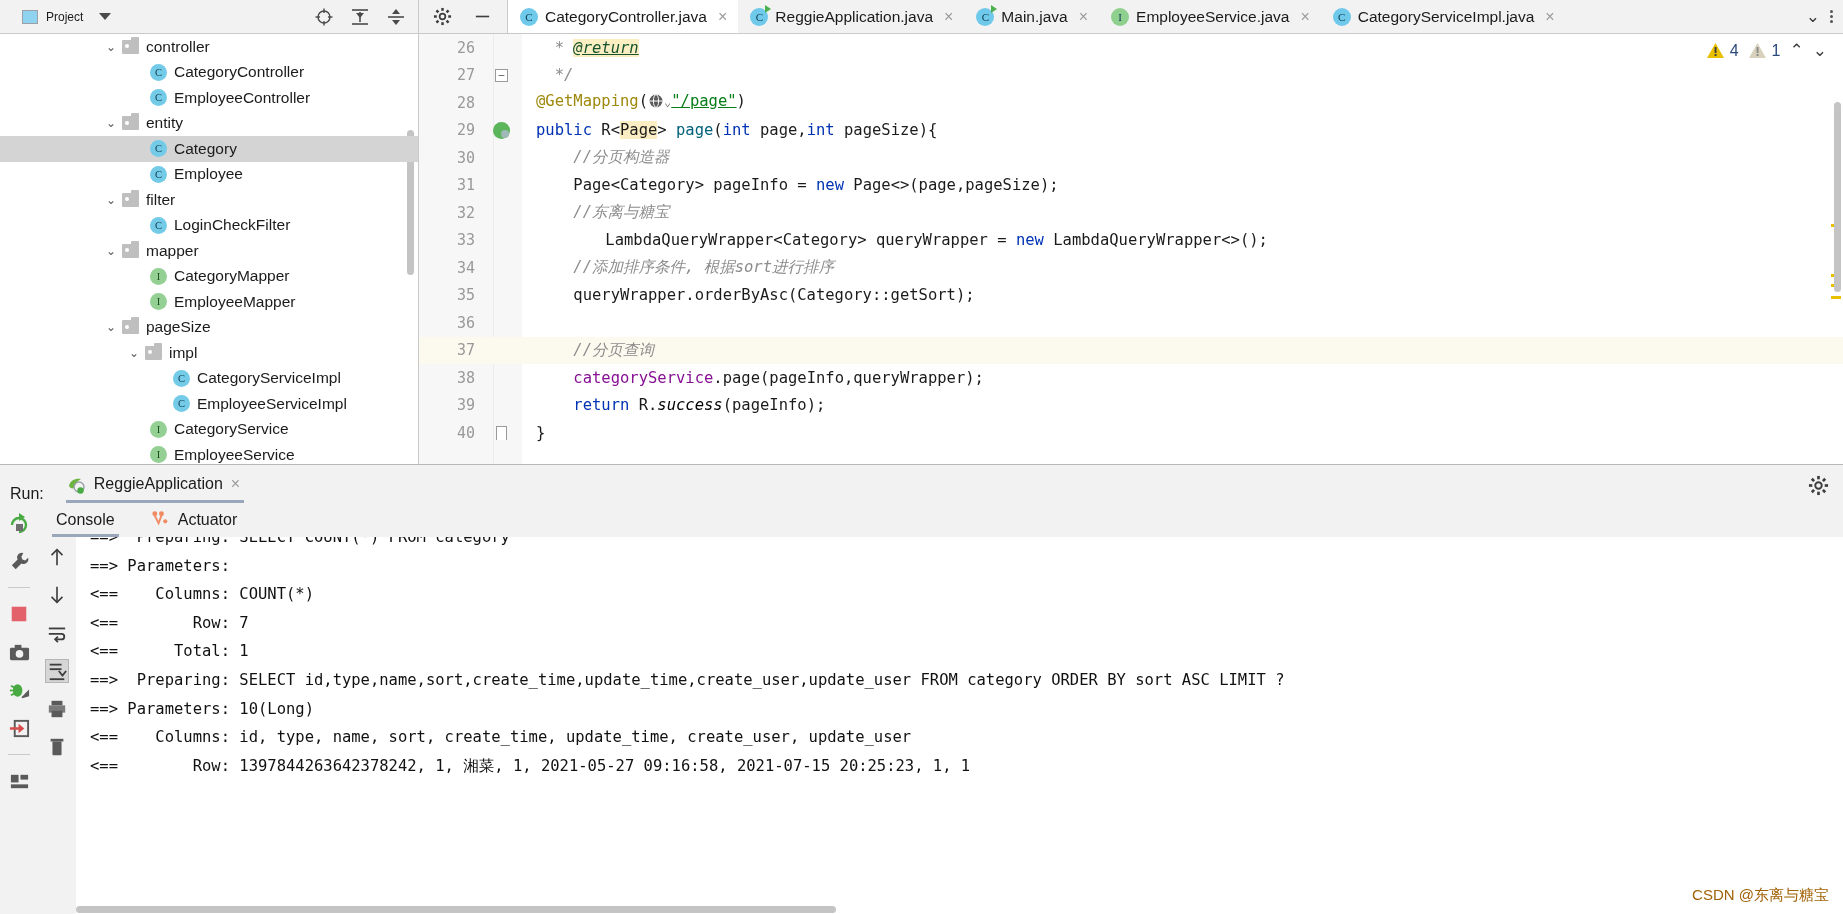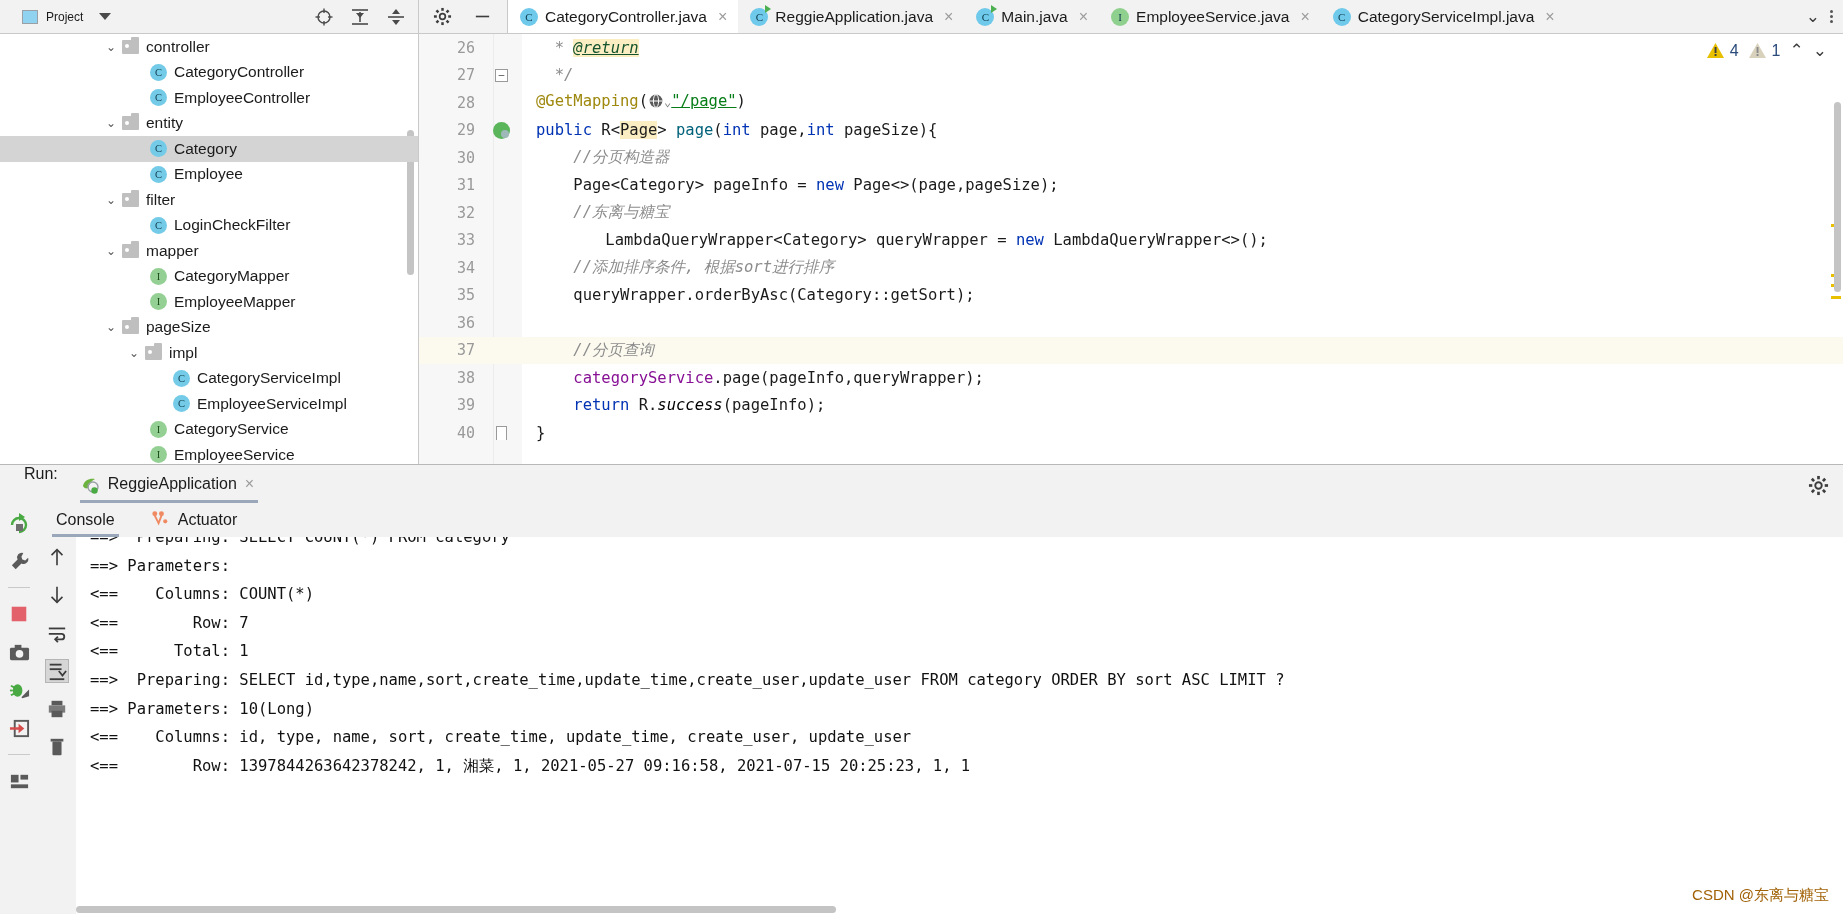--- a/index.html
+++ b/index.html
@@ -102,21 +102,21 @@
              background:#9fb8b8;}
   .ed-scroll { position:absolute; right:0; top:0; width:14px; height:100%; background:#ffffff; }
   .ed-warn-strip { position:absolute; right:2px; width:10px; height:3px; }
   .vsb { position:absolute; right:2px; top:68px; width:7px; height:190px; background:#c4c4c4; border-radius:4px;}
   .warnrow { position:absolute; right: 16px; top: 6px; display:flex; align-items:center; gap:9px;
              font-family:"Liberation Sans",sans-serif; font-size:16px; color:#2b4b7a; }
 
   
   .runpanel { position:absolute; left:0; top:464px; right:0; bottom:0; background:#f2f2f2;
               border-top:1px solid #b8b8b8; }
-  .run-head { display:flex; align-items:flex-start; height:38px; padding-left:24px; }
+  .run-head { display:flex; align-items:flex-end; height:38px; padding-left:10px; }
   .run-label { font-size:16px; color:#1b1b1b; margin-right:16px; }
   .run-tab { display:flex; align-items:center; gap:8px; padding:0 10px 0 6px; height:38px;
              position:relative; font-size:16px; }
   .run-tab::after { content:""; position:absolute; left:6px; right:6px; bottom:0; height:3px;
                     background:#9aa7bb; }
   .spring-ico { width:20px;height:18px; position:relative; }
   .gear-tr { position:absolute; right:14px; top:10px; }
 
   .run-body { display:flex; height: 412px; }
   .tbar { width:38px; background:#f2f2f2; display:flex; flex-direction:column; align-items:center;

